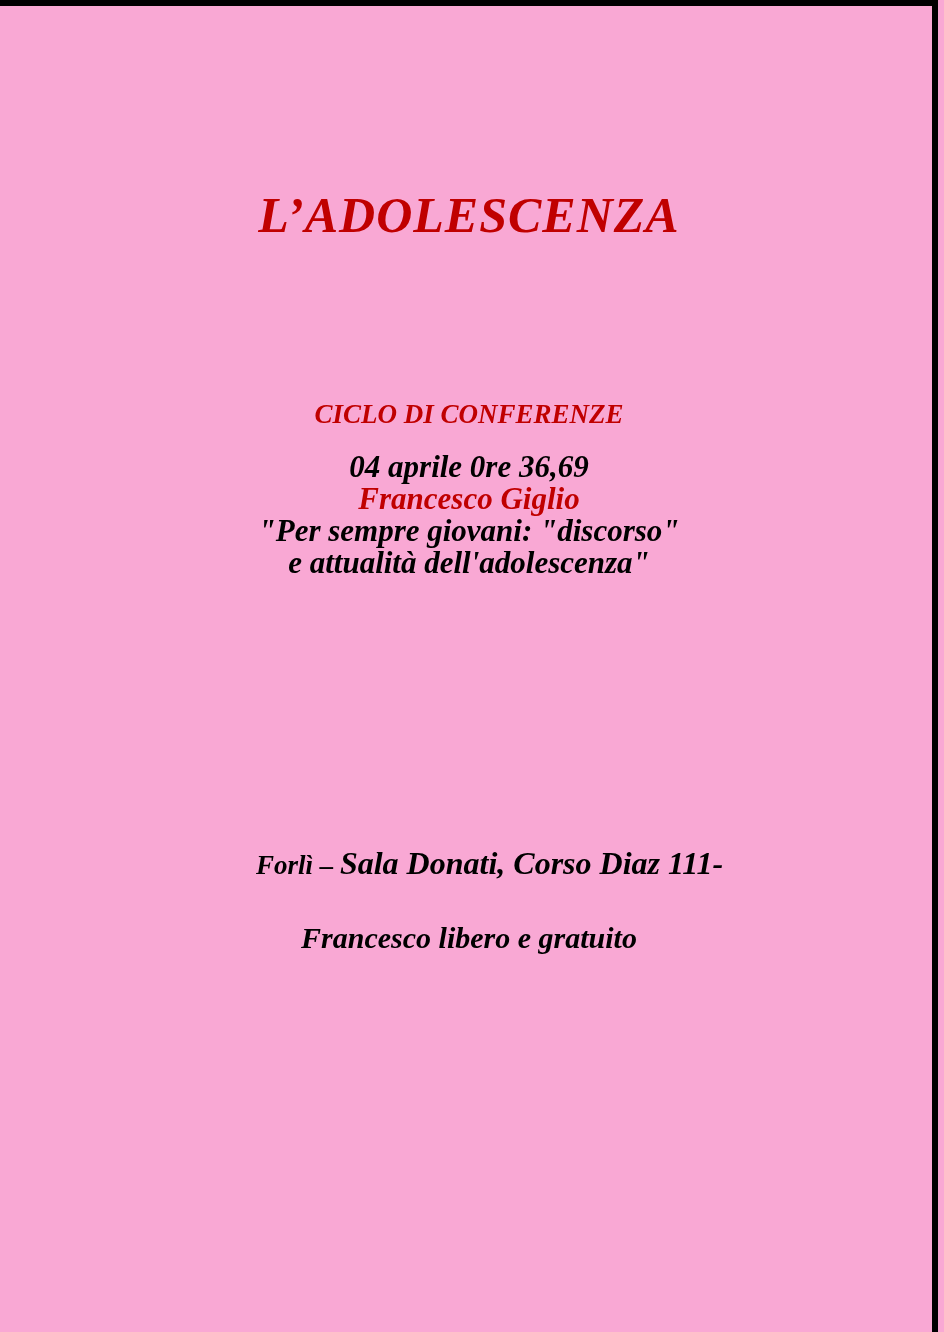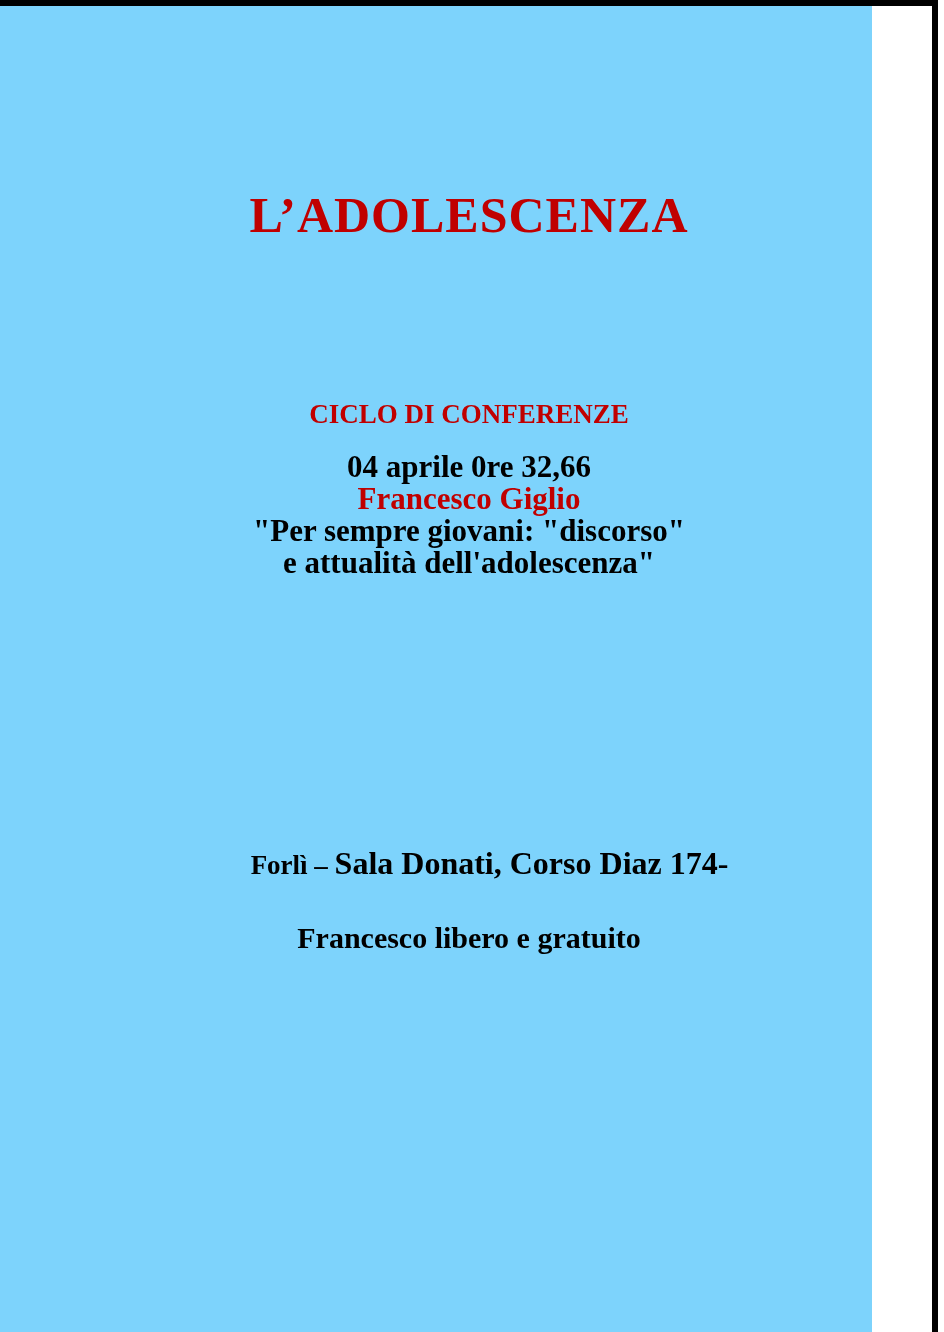--- a/index.html
+++ b/index.html
@@ -5,23 +5,24 @@
   * { margin: 0; padding: 0; box-sizing: border-box; }
   html, body {
     width: 944px;
     height: 1332px;
     background: #ffffff;
     overflow: hidden;
     font-family: "Liberation Serif", "DejaVu Serif", serif;
   }
   .page {
     position: relative;
-    width: 872px;
+    width: 944px;
     height: 1332px;
-    background: #7dd3fc;
+    background: #f9a8d4;
+    font-style: italic;
   }
   
   .border-top {
     position: absolute;
     left: 0; top: 0;
     width: 938px; height: 6px;
     background: #000000;
   }
   .border-right {
     position: absolute;
@@ -84,27 +85,27 @@
   <div class="border-top"></div>
   <div class="border-right"></div>
 
   <div class="content">
 
     <div class="centered doc-title">L’ADOLESCENZA</div>
 
     <div class="centered series-label">CICLO DI CONFERENZE</div>
 
     <div class="centered event-block event-1">
-      <div class="datetime">04 aprile 0re 32,66</div>
+      <div class="datetime">04 aprile 0re 36,69</div>
       <div class="speaker">Francesco Giglio</div>
       <div class="quote-line">"Per sempre giovani: "discorso"</div>
       <div class="quote-line">e attualità dell'adolescenza"</div>
     </div>
 
 
     <div class="centered venue-line">
-      <span class="venue-city">Forlì – </span><span>Sala Donati, Corso Diaz 174-</span>
+      <span class="venue-city">Forlì – </span><span>Sala Donati, Corso Diaz 111-</span>
     </div>
 
     <div class="centered admission-line">Francesco libero e gratuito</div>
 
   </div>
 </div>
 
 </body></html>

